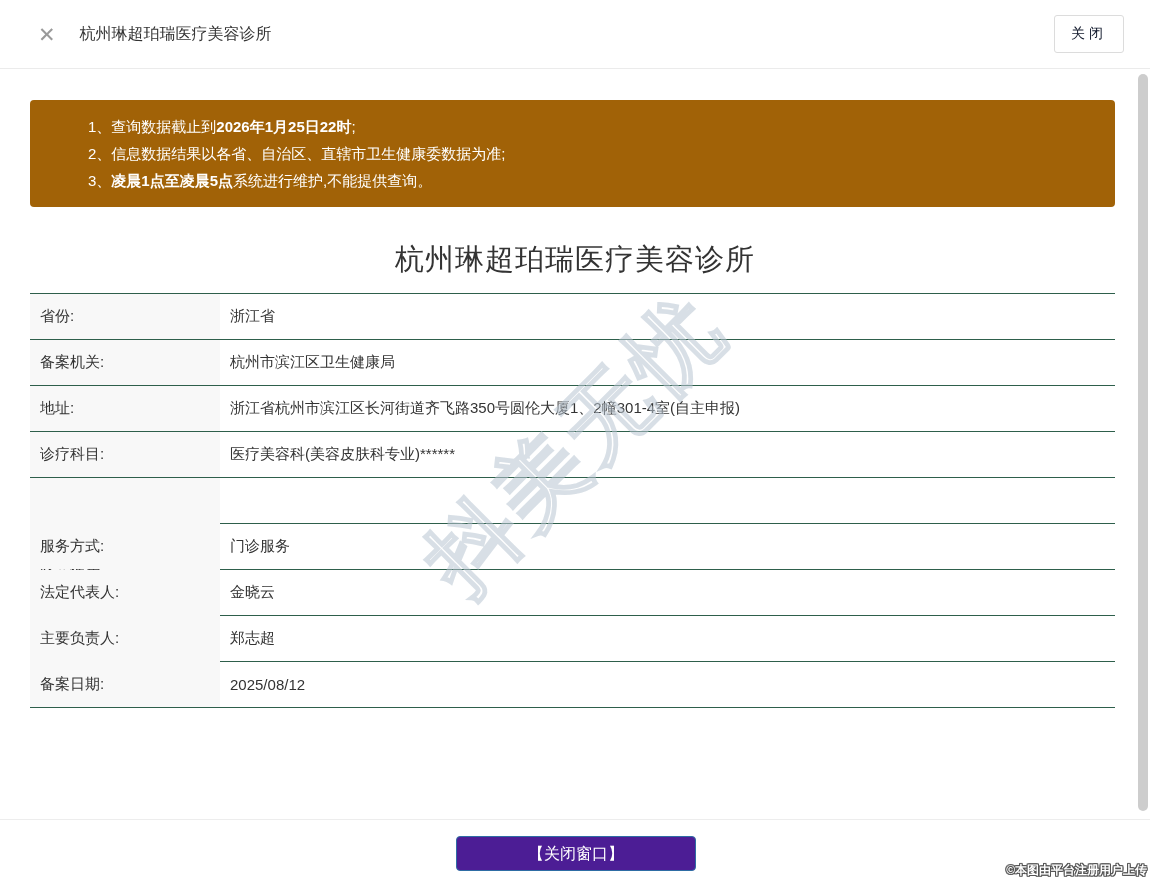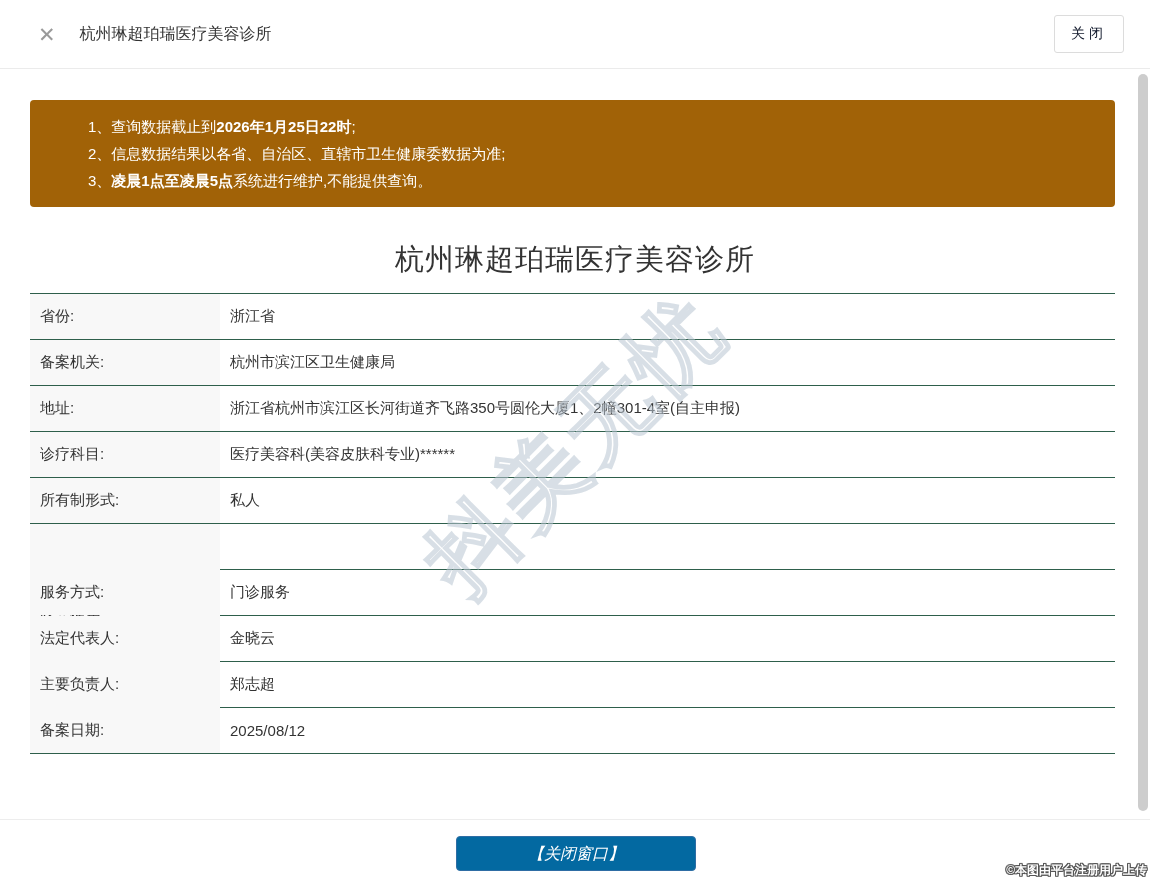--- a/index.html
+++ b/index.html
@@ -157,24 +157,20 @@
     <div class="info-row" style="border-color: rgb(46, 95, 75);">
       <div class="info-label">地址:</div>
       <div class="info-value">浙江省杭州市滨江区长河街道齐飞路350号圆伦大厦1、2幢301-4室(自主申报)</div>
     </div>
 
     <div class="info-row" style="border-color: rgb(46, 95, 75);">
       <div class="info-label">诊疗科目:</div>
       <div class="info-value">医疗美容科(美容皮肤科专业)******</div>
     </div>
 
-    <div class="info-row" style="border-color: rgb(46, 95, 75);">
-      <div class="info-label">所有制形式:</div>
-      <div class="info-value">私人</div>
-    </div>
 
     <div class="info-row" style="border-color: rgb(46, 95, 75); flex-direction: column;">
       <div class="info-label">经营性质:</div>
       <div class="info-value">营利性</div>
     </div>
 
     <div class="info-row" style="border-color: rgb(46, 95, 75);">
       <div class="info-label">服务方式:</div>
       <div class="info-value">门诊服务</div>
     </div>
@@ -191,14 +187,14 @@
 
     <div class="info-row" style="border-color: rgb(46, 95, 75);">
       <div class="info-label">备案日期:</div>
       <div class="info-value">2025/08/12</div>
     </div>
   </div>
 
 <div class="watermark">抖美无忧</div>
 
 <div class="bottom-divider"></div>
-<button class="close-window-btn" id="close-window-btn" style="background: #0369a1; font-style: italic;">【关闭窗口】</button>
+<button class="close-window-btn" id="close-window-btn" style="background: #4c1d95;">【关闭窗口】</button>
 <div class="credit">©本图由平台注册用户上传</div>
 
 </body></html>

